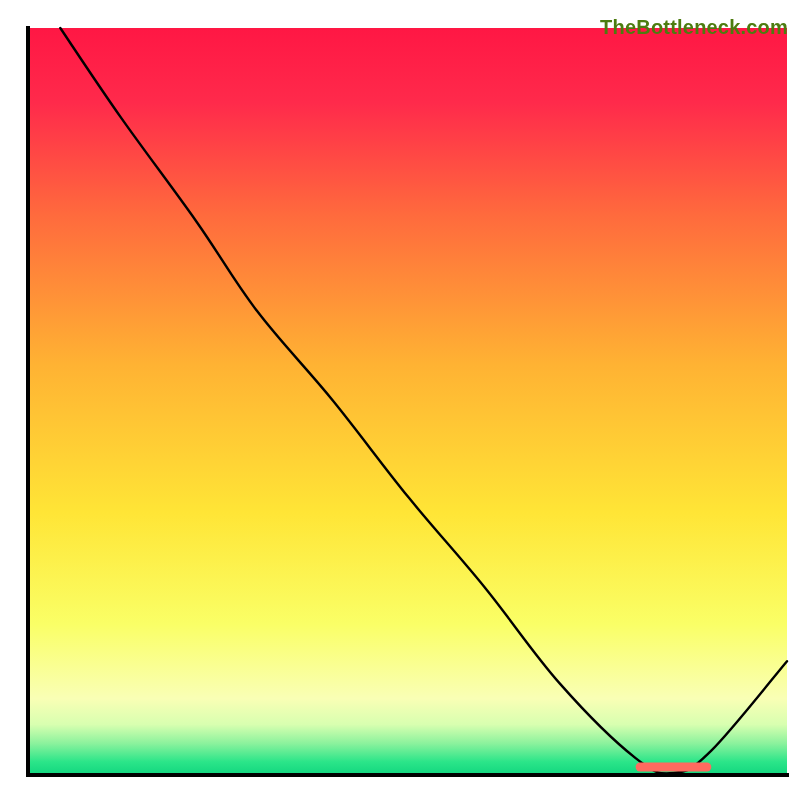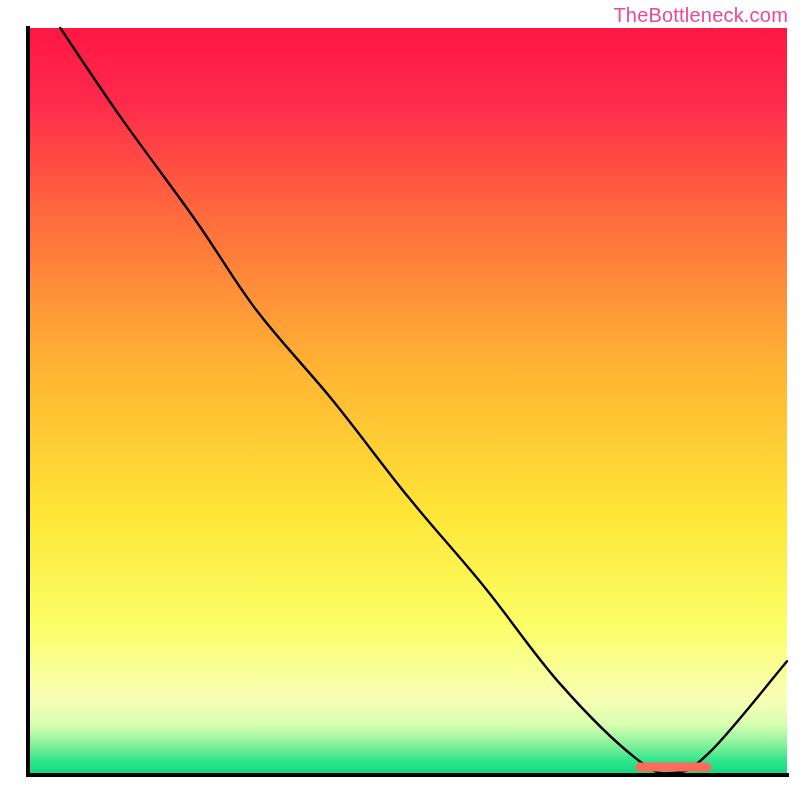--- a/index.html
+++ b/index.html
@@ -7,25 +7,25 @@
     padding: 0;
     width: 800px;
     height: 800px;
     background: #fff;
     font-family: Arial, Helvetica, sans-serif;
     position: relative;
     overflow: hidden;
   }
   .watermark {
     position: absolute;
-    top: 4px;
+    top: 16px;
     right: 12px;
-    color: #ec4899;
+    color: #4d7c0f;
     font-size: 20px;
-    font-weight: 400;
+    font-weight: 700;
     letter-spacing: 0.2px;
     z-index: 20;
     user-select: none;
   }
   .plot-wrap {
     position: absolute;
     left: 0;
     top: 0;
     width: 800px;
     height: 800px;

